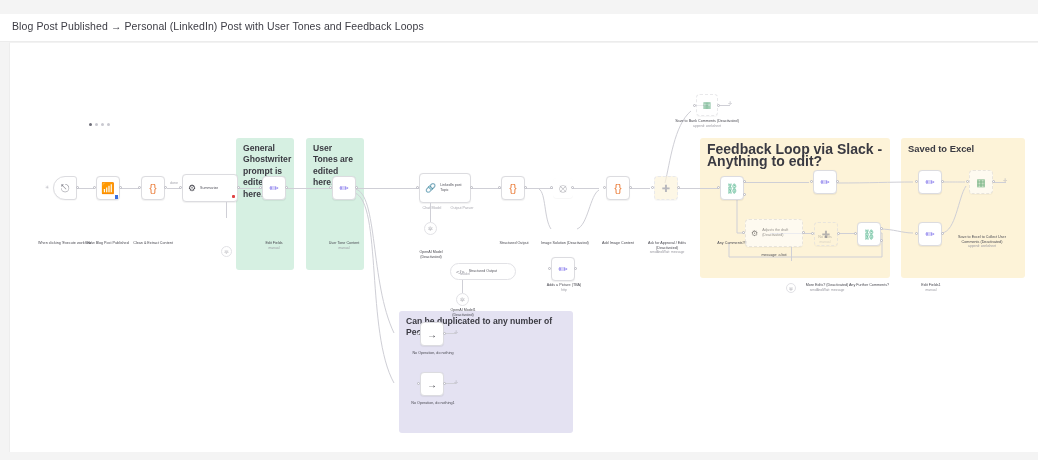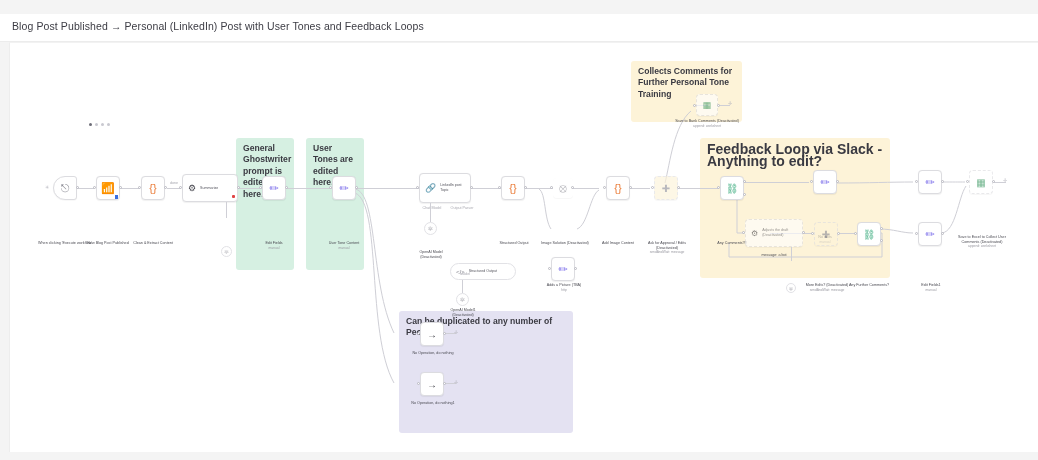--- a/index.html
+++ b/index.html
@@ -126,28 +126,28 @@
 
     <div class="note note-green" style="left:226px; top:95px; width:58px; height:132px;">
       <div class="note-title">General Ghostwriter prompt is edited here.</div>
     </div>
 
     <div class="note note-green" style="left:296px; top:95px; width:58px; height:132px;">
       <div class="note-title">User Tones are edited here.</div>
     </div>
 
 
-    <div class="note note-yellow" style="left:621px; top:18px; width:111px; height:61px;">
-      <div class="note-title">Collects Comments for Further Personal Tone Training</div>
-    </div>
 
     <div class="note note-yellow" style="left:690px; top:95px; width:190px; height:140px;">
       <div class="note-title" style="font-size:14px; line-height:12px;">Feedback Loop via Slack - Anything to edit?</div>
     </div>
 
+    <div class="note note-yellow" style="left:891px; top:95px; width:124px; height:140px;">
+      <div class="note-title" style="font-size:9.4px; line-height:12px;">Saved to Excel</div>
+    </div>
 
     <div class="note note-purple" style="left:389px; top:268px; width:174px; height:122px;">
       <div class="note-title">Can be duplicated to any number of People</div>
     </div>
 
     <svg class="curve">
       <g fill="none" stroke="#cfcfd6" stroke-width="1">
 
         <path d="M345,146 C368,150 360,240 384,290"></path>
 

